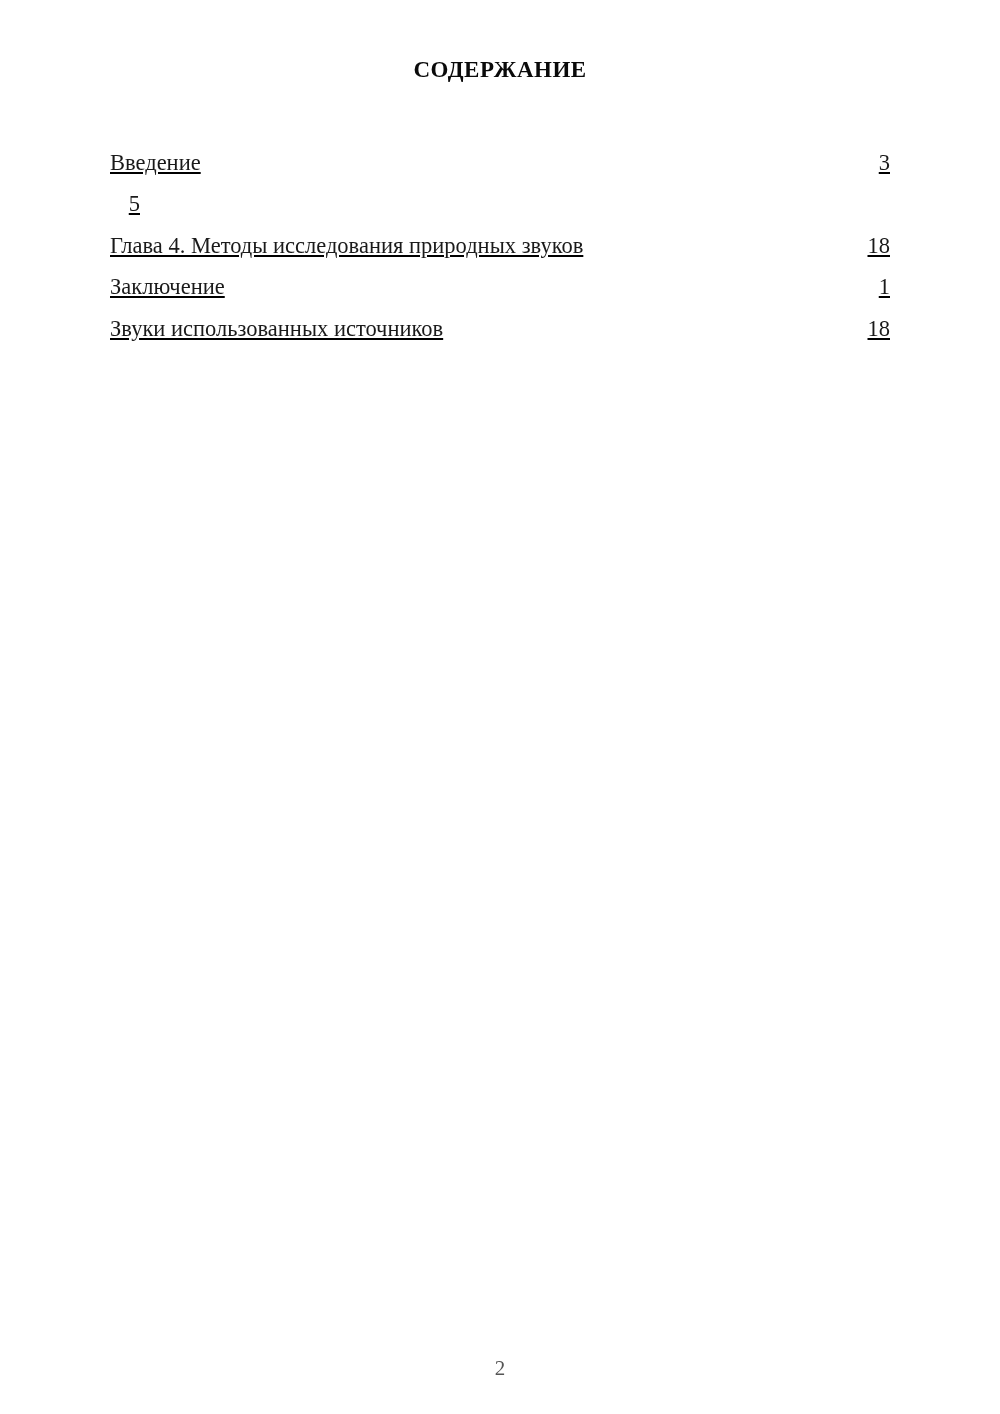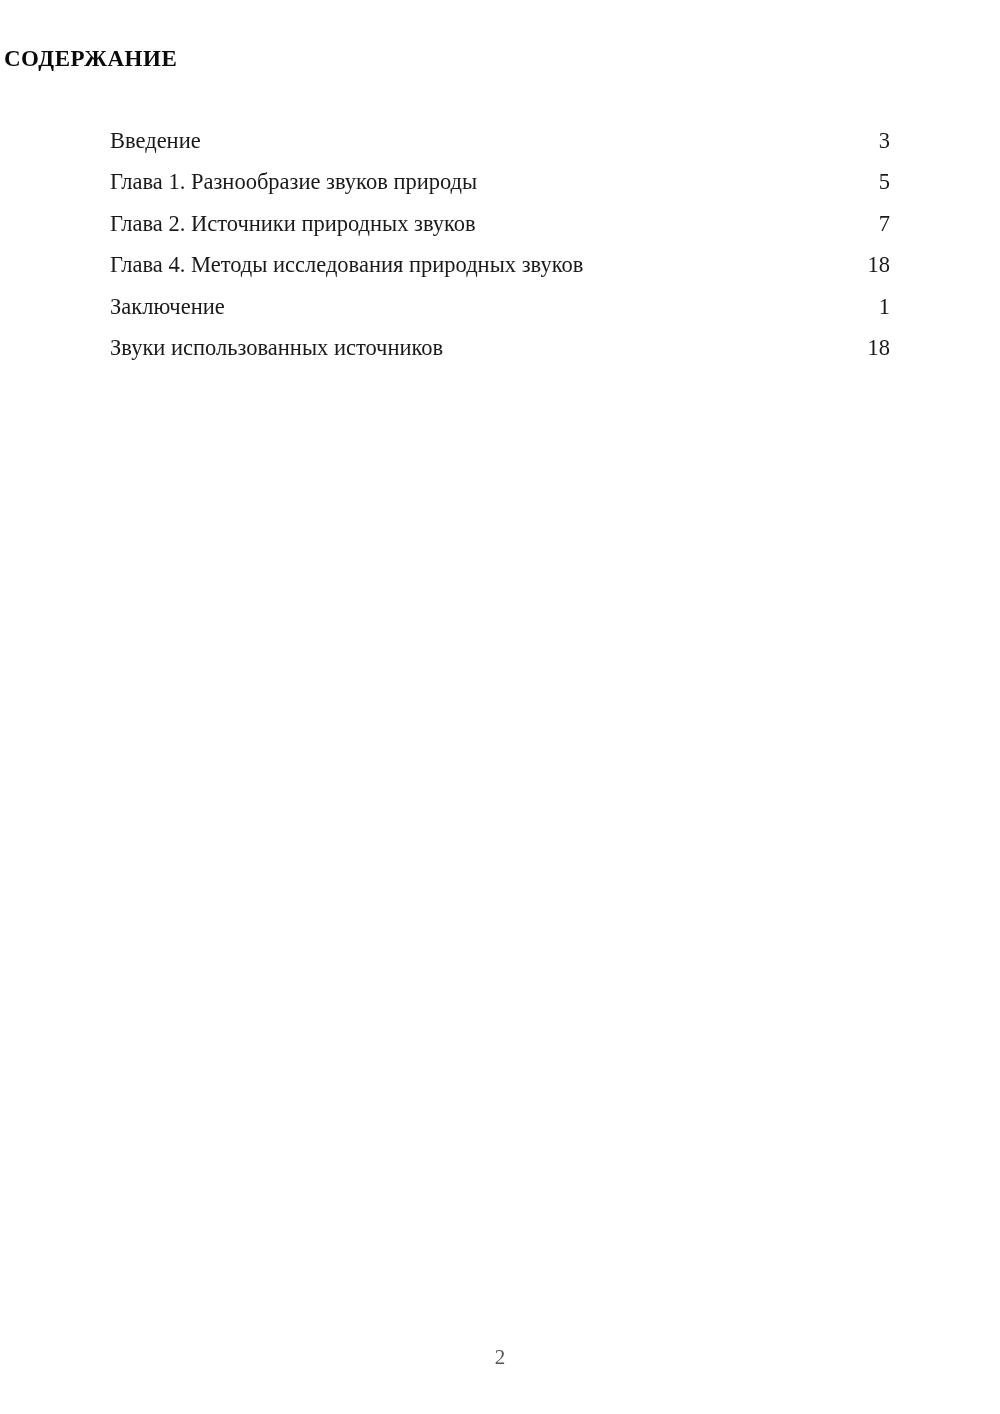--- a/index.html
+++ b/index.html
@@ -16,31 +16,33 @@
     overflow: hidden;
   }
   .page {
     position: relative;
     width: 1000px;
     height: 1414px;
     box-sizing: border-box;
     padding: 0;
   }
   .doc-title {
+    text-align: center;
     font-weight: bold;
     font-size: 23px;
     letter-spacing: 0.5px;
-    margin: 4px;
+    margin: 15px;
     padding-top: 42px;
     color: #0a0a0a;
   }
   .toc {
     margin: 0 auto;
     padding-top: 44px;
     width: 780px;
+    text-decoration: underline;
   }
   .toc-row {
     display: flex;
     align-items: baseline;
     justify-content: space-between;
     font-size: 22.5px;
     line-height: 1.0;
     padding: 9.5px 0;
     color: #1a1a1a;
   }
@@ -70,28 +72,23 @@
   <h1 class="doc-title">СОДЕРЖАНИЕ</h1>
 
   <div class="toc">
 
     <div class="toc-row">
       <span class="toc-label">Введение</span>
       <span class="toc-page">3</span>
     </div>
 
     <div class="toc-row">
-      <span class="toc-label">Глава 1. Разнообразие звуков природы</span>
       <span class="toc-page">5</span>
     </div>
 
-    <div class="toc-row">
-      <span class="toc-label">Глава 2. Источники природных звуков</span>
-      <span class="toc-page">7</span>
-    </div>
 
 
     <div class="toc-row">
       <span class="toc-label">Глава 4. Методы исследования природных звуков</span>
       <span class="toc-page">18</span>
     </div>
 
 
     <div class="toc-row">
       <span class="toc-label">Заключение</span>

